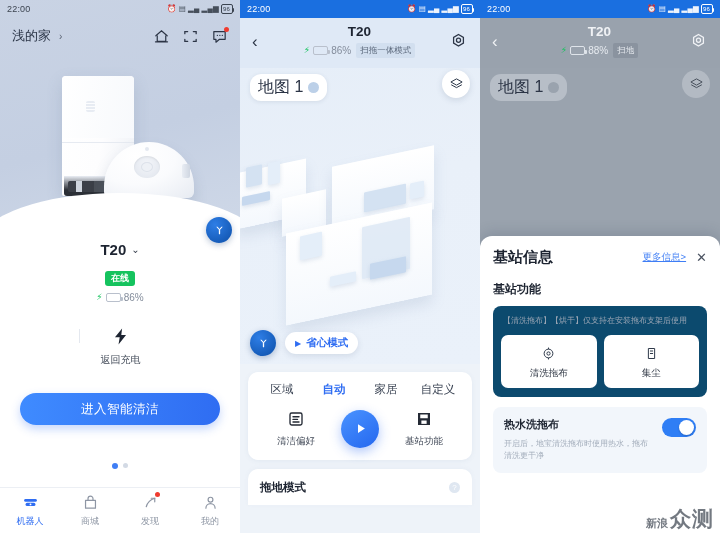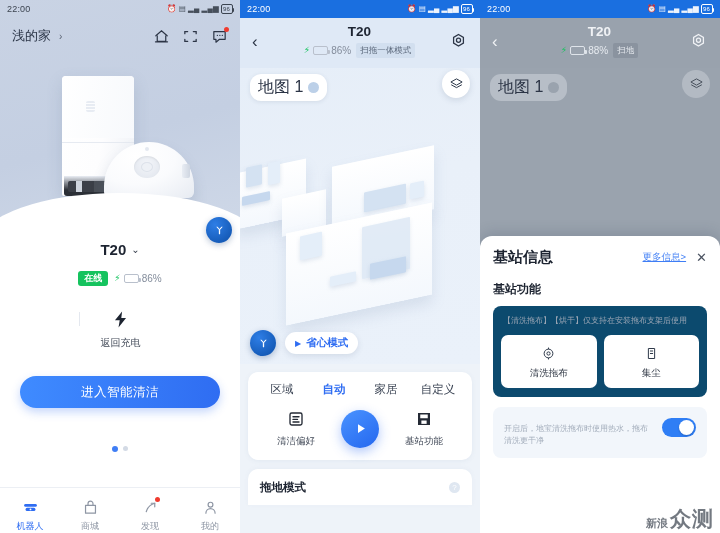--- a/index.html
+++ b/index.html
@@ -99,20 +99,21 @@
 
   .p1-body { position: relative; background:#fff; padding-top: 6px; height: 304px; }
   .dev-title {
     display:flex; align-items:center; justify-content:center; gap:5px;
     font-size:15px; font-weight:bold; color:#1d2431; margin-top:6px;
   }
   .dev-title .chev { font-size:10px; font-weight:normal; color:#3a4250; }
   .dev-status {
     display:flex; align-items:center; justify-content:center; gap:6px;
     margin-top:13px;
+    flex-direction:column;
   }
   .pill-online {
     background:#15c35e; color:#fff; font-size:9px; font-weight:bold;
     padding:2px 6px; border-radius:3px; line-height:1.25;
   }
   .bat-wrap { display:flex; align-items:center; gap:3px; }
   .bolt { color:#15c35e; font-size:9px; line-height:1; }
   .bat-shell {
     width:15px; height:9px; border:1px solid #b9c0cc; border-radius:2px;
     position:relative; padding:1px;
@@ -138,21 +139,21 @@
     color:#fff; font-size:12.5px; display:flex; align-items:center; justify-content:center;
     box-shadow:0 4px 10px rgba(47,109,242,.28); letter-spacing:.5px;
   }
   .dots { display:flex; gap:5px; justify-content:center; margin-top:38px; }
   .dot { width:5px; height:5px; border-radius:50%; background:#d3dae5; }
   .dot.on { background:#3f7ef5; width:6px; height:6px; }
 
   .tabbar {
     position:absolute; left:0; right:0; bottom:0; height:46px;
     background:#fff; border-top:1px solid #eceff4;
-    display:flex; align-items:flex-end;
+    display:flex; align-items:center;
   }
   .tab { flex:1; text-align:center; position:relative; }
   .tab-ic { height:18px; display:flex; align-items:center; justify-content:center; color:#8e96a4; }
   .tab-ic svg { width:17px; height:17px; }
   .tab-lb { font-size:9px; color:#8e96a4; margin-top:4px; }
   .tab.on .tab-ic, .tab.on .tab-lb { color:#2f6df2; }
   .tab .reddot2 { position:absolute; top:-1px; left:calc(50% + 5px); width:5px; height:5px;
     background:#ef3b2f; border-radius:50%; }
 
   
@@ -686,20 +687,21 @@
                   <path d="M9.5 12 H14.5"></path>
               </svg>
             </div>
             <div class="func-lb">集尘</div>
           </div>
         </div>
       </div>
 
       <div class="toggle-card">
         <div>
+          <div class="tc-title">热水洗拖布</div>
           <div class="tc-desc">开启后，地宝清洗拖布时使用热水，拖布清洗更干净</div>
         </div>
         <div class="switch">
           <span class="knob"></span>
         </div>
       </div>
     </div>
 
     <div class="watermark">
       <span class="wm-small">新浪</span>

